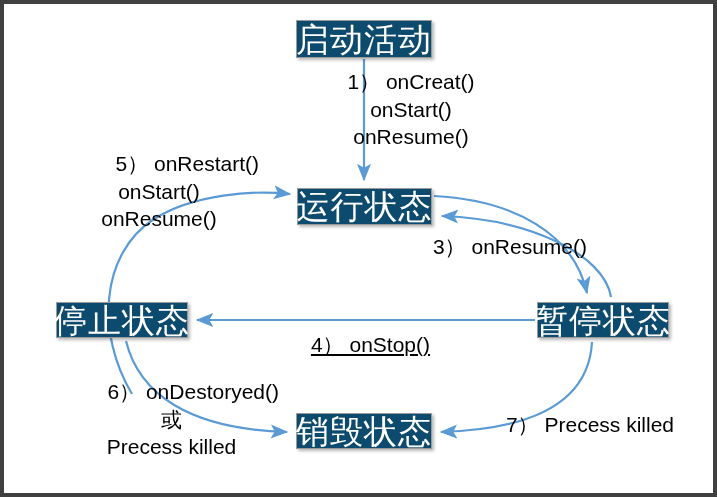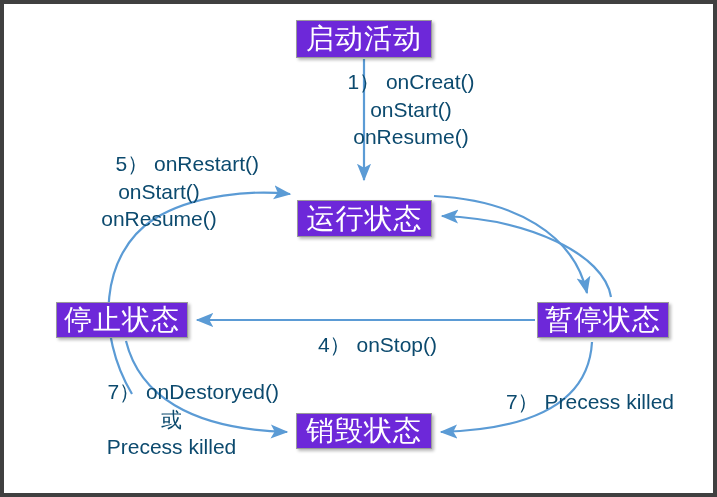--- a/index.html
+++ b/index.html
@@ -21,56 +21,56 @@
     position: absolute;
     left: 0;
     top: 0;
     width: 717px;
     height: 497px;
     z-index: 1;
   }
   .state-box {
     position: absolute;
     z-index: 2;
-    background: #6d28d9;
+    background: #0c4a6e;
     border: 1px solid #9a9a9a;
     box-shadow: 2px 2px 3px rgba(0,0,0,0.28);
     color: #ffffff;
     display: flex;
     align-items: center;
     justify-content: center;
-    font-size: 28px;
+    font-size: 33px;
     line-height: 1;
     letter-spacing: 1px;
     box-sizing: border-box;
     white-space: nowrap;
   }
   .label {
     position: absolute;
     z-index: 3;
-    color: #0c4a6e;
+    color: #000000;
     font-size: 21px;
     line-height: 1.32;
     white-space: nowrap;
   }
   .label .ln { display: block; }
   .c  { text-align: center; }
   .l  { text-align: right; }
   #start-box   { left: 292px; top: 16px;  width: 136px; height: 38px; }
-  #running-box { left: 293px; top: 184px; width: 135px; height: 37px; margin-top: 12px; }
+  #running-box { left: 293px; top: 184px; width: 135px; height: 37px; }
   #paused-box  { left: 533px; top: 298px; width: 132px; height: 36px; text-align: center; }
   #stopped-box { left: 52px;  top: 298px; width: 132px; height: 36px; }
   #destroy-box { left: 292px; top: 409px; width: 136px; height: 36px; }
   #label-1 { left: 312px; top: 64px;  width: 190px; }
   #label-2 { left: 528px; top: 186px; width: 180px; }
   #label-3 { left: 393px; top: 229px; width: 190px; }
-  #label-4 { left: 283px; top: 327px; width: 150px; }
+  #label-4 { left: 276px; top: 327px; width: 150px; text-decoration: underline; }
   #label-5 { left: 55px;  top: 146px; width: 200px; }
   #label-6 { left: 60px;  top: 374px; width: 215px; }
-  #label-7 { left: 480px; top: 384px; width: 190px; }
+  #label-7 { left: 480px; top: 407px; width: 190px; }
 </style>
 </head>
 <body>
 
 <div id="canvas">
 
   <svg id="arrow-layer" viewBox="0 0 717 497" xmlns="http://www.w3.org/2000/svg">
     <defs>
       <marker id="ah" markerWidth="9" markerHeight="9" refX="7.4" refY="3.2" orient="auto" markerUnits="strokeWidth">
         <path d="M0,0 L8,3.2 L0,6.4 L1.8,3.2 z" fill="#5B9BD5"></path>
@@ -102,33 +102,36 @@
 
   <div class="state-box" id="destroy-box">销毁状态</div>
 
   <div class="label c" id="label-1">
     <span class="ln">1） onCreat()</span>
     <span class="ln">onStart()</span>
     <span class="ln">onResume()</span>
   </div>
 
 
+  <div class="label l" id="label-3">
+    <span class="ln">3） onResume()</span>
+  </div>
 
   <div class="label l" id="label-4">
     <span class="ln">4） onStop()</span>
   </div>
 
   <div class="label c" id="label-5">
     <span class="ln l">5） onRestart()</span>
     <span class="ln">onStart()</span>
     <span class="ln">onResume()</span>
   </div>
 
   <div class="label c" id="label-6">
-    <span class="ln l">7） onDestoryed()</span>
+    <span class="ln l">6） onDestoryed()</span>
     <span class="ln">或</span>
     <span class="ln">Precess killed</span>
   </div>
 
   <div class="label l" id="label-7">
     <span class="ln">7） Precess killed</span>
   </div>
 
 </div>
 

